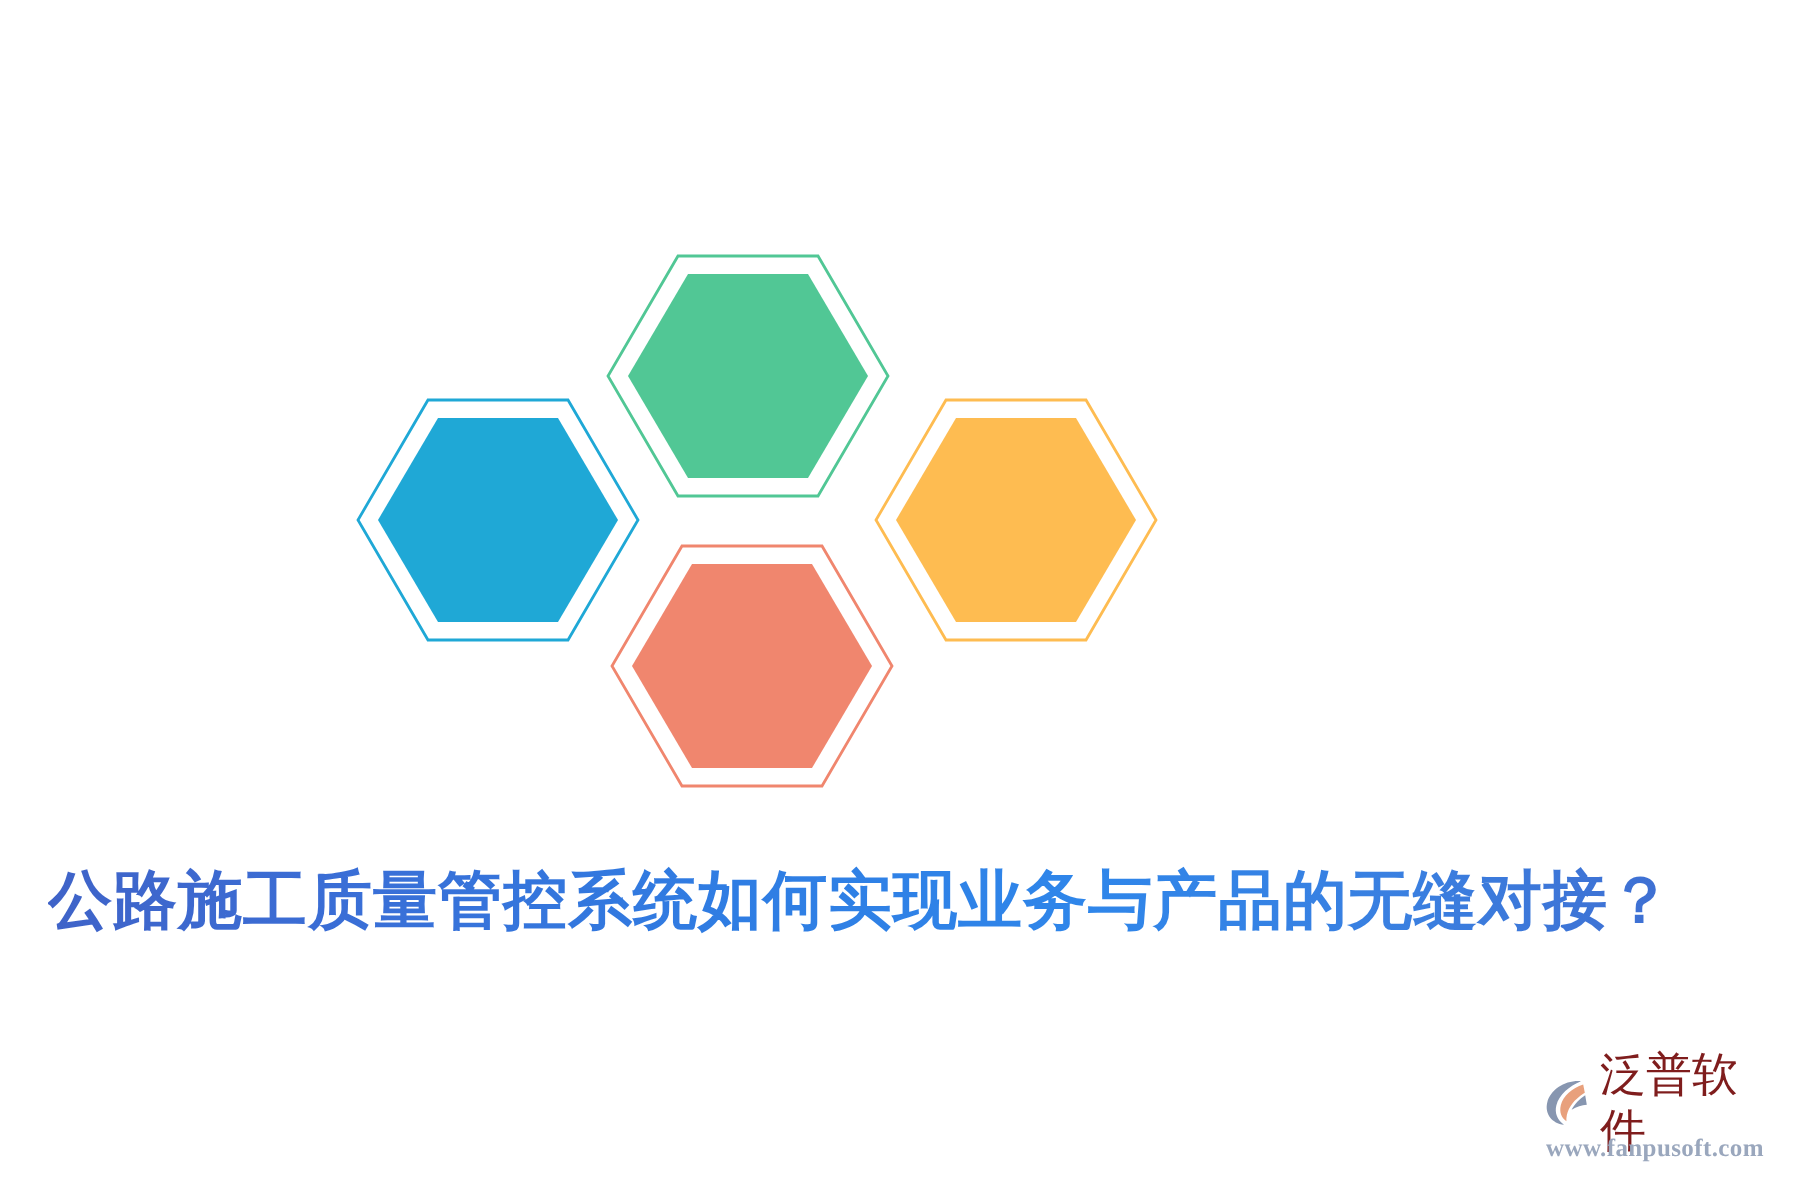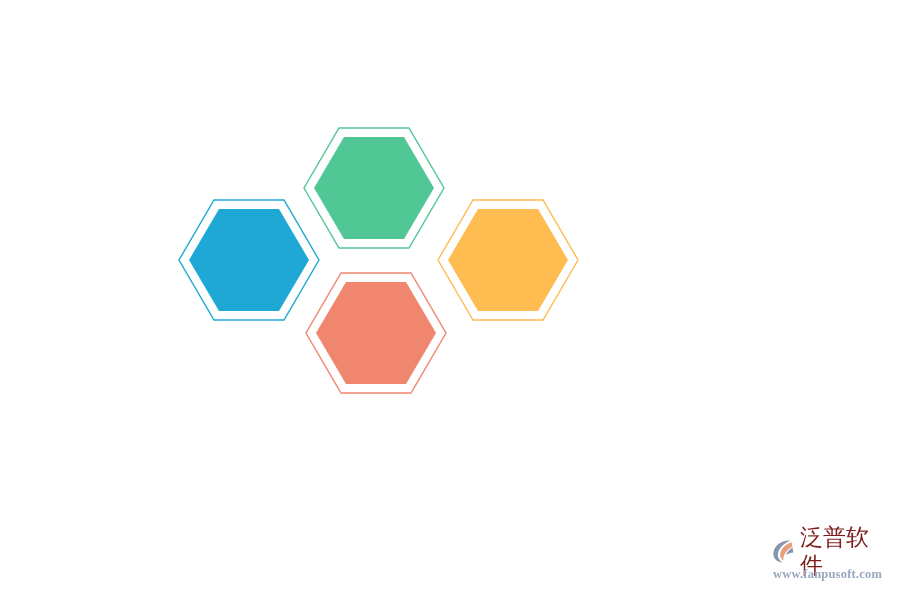--- a/index.html
+++ b/index.html
@@ -131,20 +131,23 @@
         <polygon points="344,137 404,137 434,188 404,239 344,239 314,188" fill="#51C795"></polygon>
       </g>
 
       <g>
         <polygon points="341,273 411,273 446,333 411,393 341,393 306,333" fill="none" stroke="#F0866E" stroke-width="1.4"></polygon>
         <polygon points="346,282 406,282 436,333 406,384 346,384 316,333" fill="#F0866E"></polygon>
       </g>
     </svg>
   </div>
 
+  <div class="headline">
+    <span class="headline-text">公路施工质量管控系统如何实现业务与产品的无缝对接？</span>
+  </div>
 
   <div class="brand">
     <div class="brand-row">
       <span class="brand-mark">
         <svg viewBox="0 0 28 28" xmlns="http://www.w3.org/2000/svg" aria-hidden="true">
 
           <path d="M20.5 3.6 C 12.8 3.0, 5.2 7.6, 3.6 14.4 C 2.3 20.0, 6.0 24.8, 12.0 25.4
                    C 8.6 22.9, 7.2 19.3, 8.2 15.6 C 9.6 10.3, 14.6 6.0, 20.5 3.6 Z" fill="#8796b0"></path>
 
           <path d="M21.6 5.2 C 16.0 7.0, 11.6 10.8, 10.4 15.6 C 9.6 19.0, 10.7 21.9, 13.2 23.6

